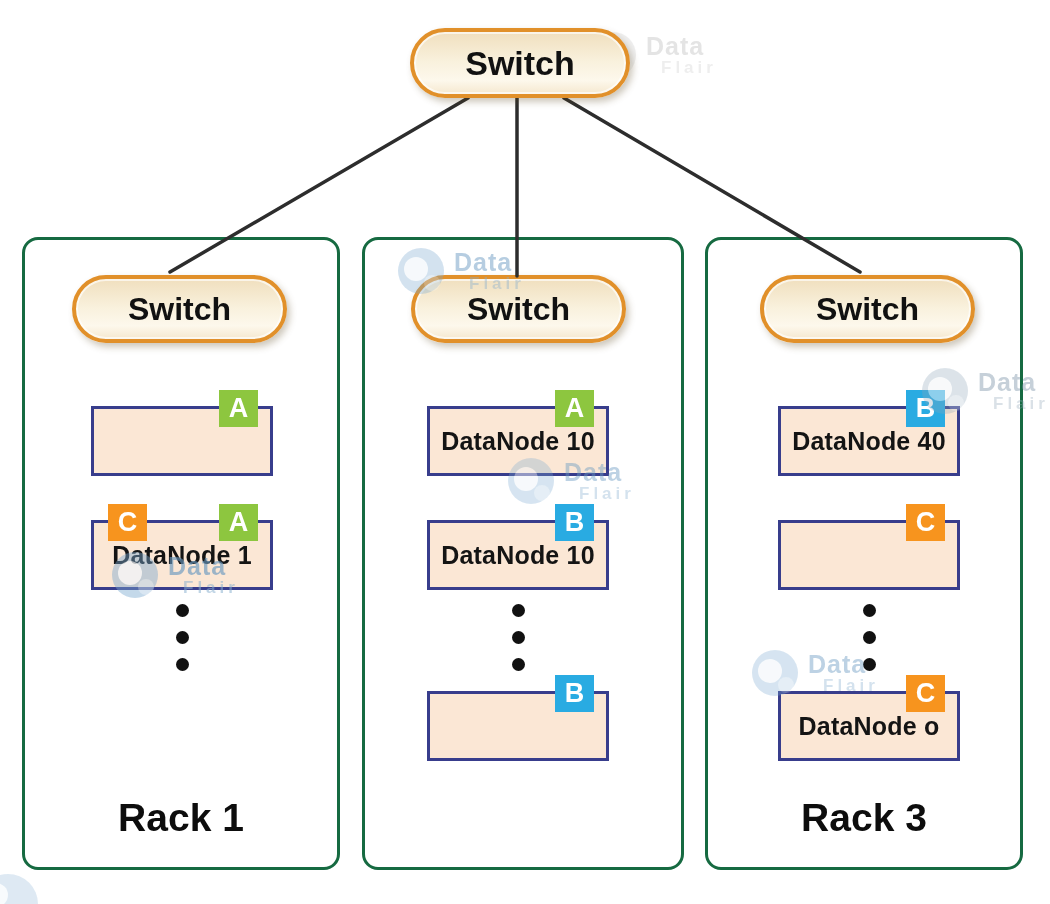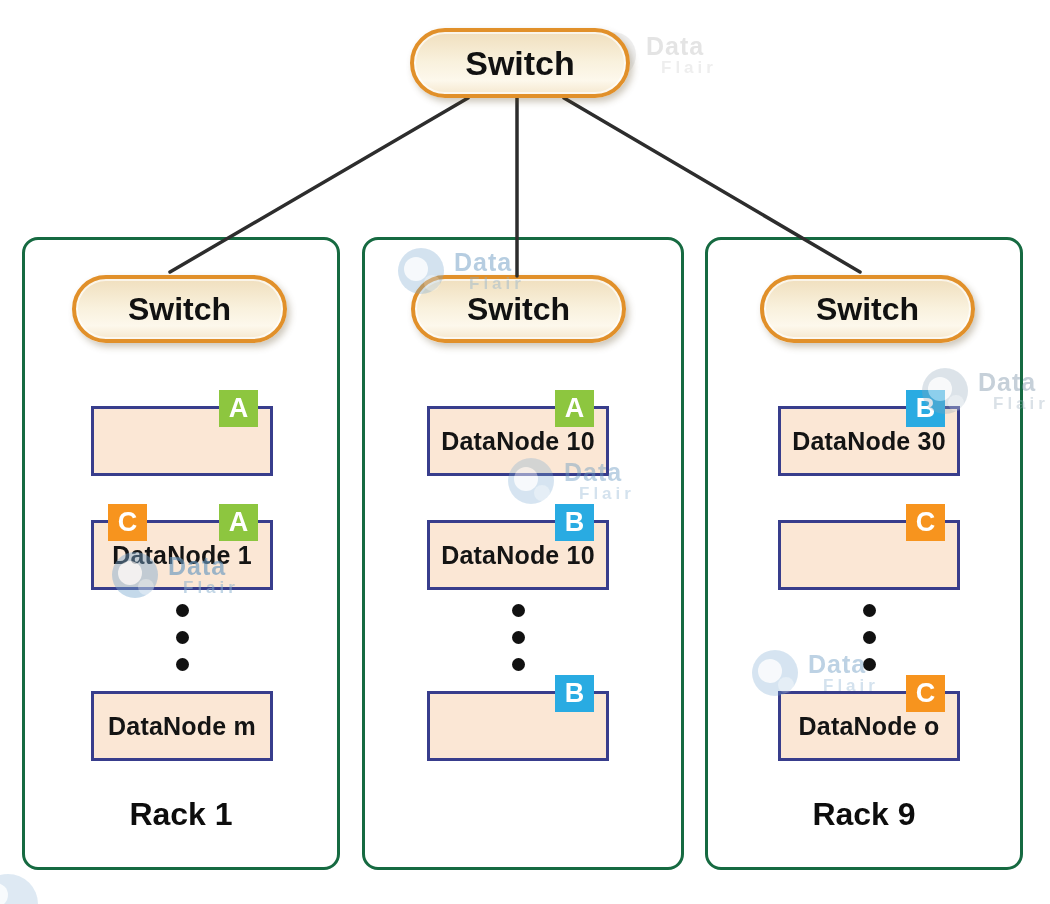--- a/index.html
+++ b/index.html
@@ -54,21 +54,21 @@
   .badge.orange{background:#f7941e;}
   
   .dots{position:absolute;top:364px;display:flex;flex-direction:column;gap:14px;z-index:2;}
   .r1 .dots{left:151px;}
   .r2 .dots{left:147px;}
   .r3 .dots{left:155px;}
   .dot{width:13px;height:13px;border-radius:50%;background:#111;}
   
   .rack-label{
     position:absolute;top:556px;left:0;width:100%;text-align:center;z-index:2;
-    font-size:32px;font-weight:bold;color:#0d0d0d;
+    font-size:39px;font-weight:bold;color:#0d0d0d;
   }
   
   .wm{position:absolute;display:flex;align-items:center;gap:10px;z-index:1;pointer-events:none;}
   .wm-logo{width:46px;height:46px;border-radius:50%;background:rgba(120,168,208,.55);position:relative;flex:0 0 auto;}
   .wm-logo::after{content:"";position:absolute;left:6px;top:9px;width:24px;height:24px;border-radius:50%;background:rgba(255,255,255,.8);}
   .wm-logo::before{content:"";position:absolute;right:4px;bottom:3px;width:16px;height:16px;border-radius:50%;background:rgba(255,255,255,.35);}
   .wm-text{line-height:1;font-weight:bold;}
   .wm-data{font-size:25px;color:rgba(104,152,193,.8);letter-spacing:1px;}
   .wm-flair{font-size:17px;color:rgba(134,174,206,.65);letter-spacing:4px;margin-top:0;margin-left:15px;}
   .wm.top{left:590px;top:32px;z-index:3;opacity:.3;filter:grayscale(1);}
@@ -147,23 +147,20 @@
     <div class="node n2">
       <span class="badge left orange">C</span>
       <span class="badge right green">A</span>
       <span>DataNode 1</span>
     </div>
     <div class="dots">
       <span class="dot"></span>
       <span class="dot"></span>
       <span class="dot"></span>
     </div>
-    <div class="node nlast">
-      <span>DataNode m</span>
-    </div>
     <div class="rack-label">Rack 1</div>
   </div>
 
   <div class="rack r2">
     <div class="switch-pill racksw" style="left:46px;">Switch</div>
     <div class="node n1">
       <span class="badge right green">A</span>
       <span>DataNode 10</span>
     </div>
     <div class="node n2">
@@ -177,30 +174,30 @@
     </div>
     <div class="node nlast">
       <span class="badge right blue">B</span>
     </div>
   </div>
 
   <div class="rack r3">
     <div class="switch-pill racksw" style="left:52px;">Switch</div>
     <div class="node n1">
       <span class="badge right blue">B</span>
-      <span>DataNode 30</span>
+      <span>DataNode 40</span>
     </div>
     <div class="node n2">
       <span class="badge right orange">C</span>
     </div>
     <div class="dots">
       <span class="dot"></span>
       <span class="dot"></span>
       <span class="dot"></span>
     </div>
     <div class="node nlast">
       <span class="badge right orange">C</span>
       <span>DataNode o</span>
     </div>
-    <div class="rack-label">Rack 9</div>
+    <div class="rack-label">Rack 3</div>
   </div>
 
 </div>
 
 </body></html>

